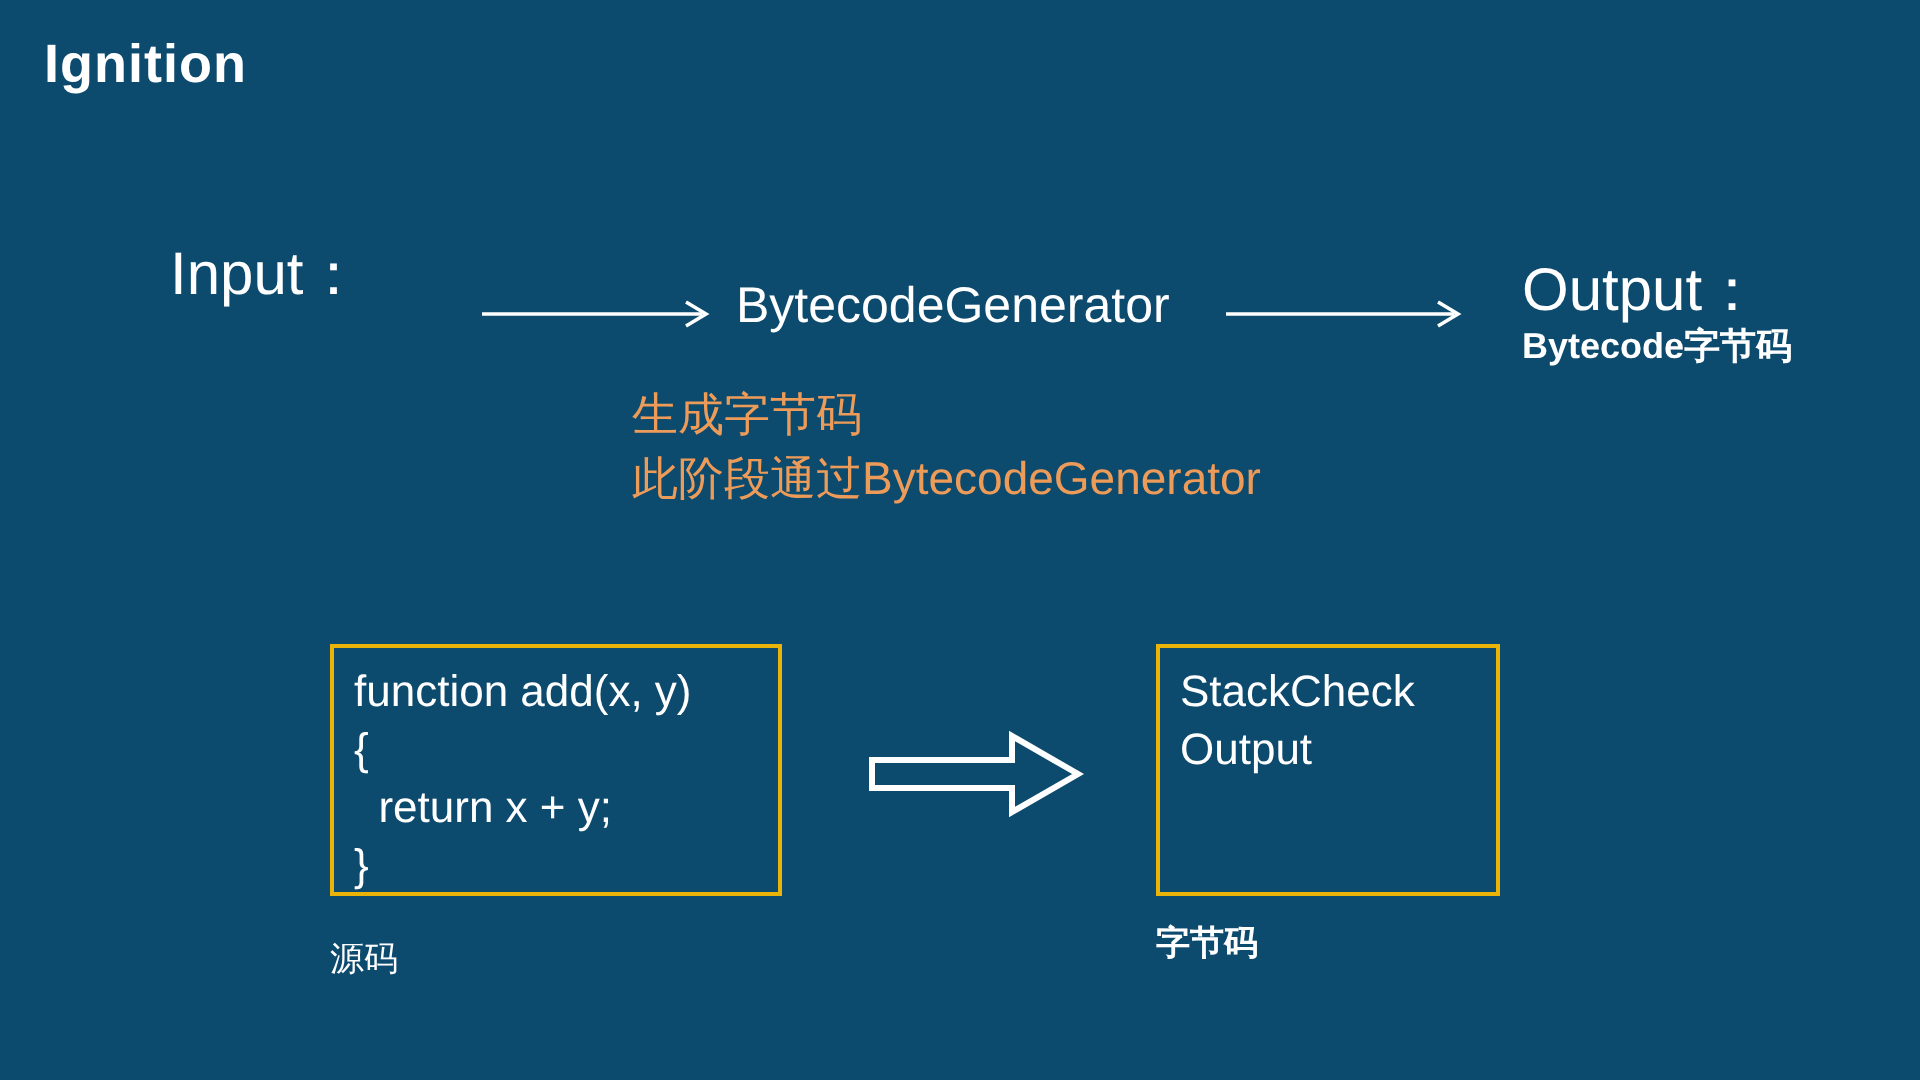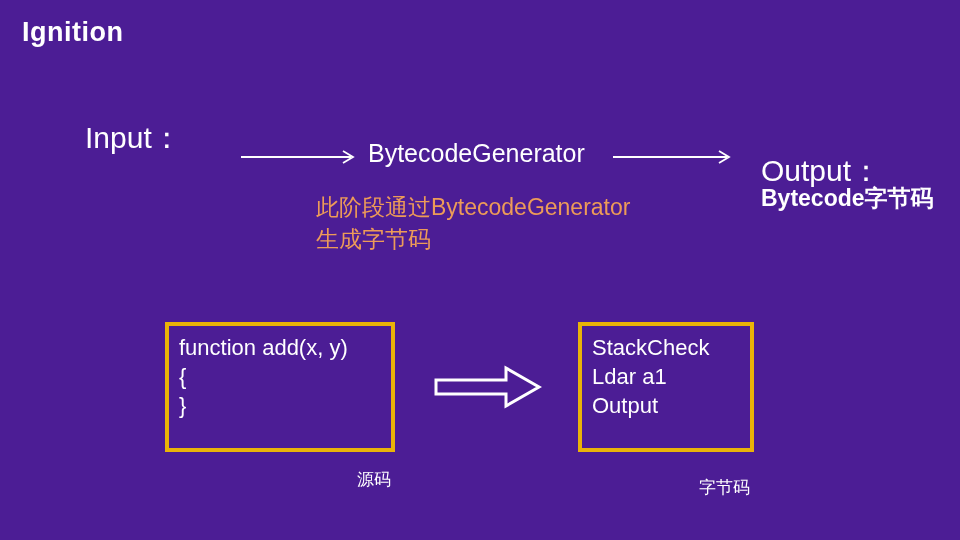--- a/index.html
+++ b/index.html
@@ -2,75 +2,75 @@
 <html><head>
 <meta charset="utf-8">
 <style>
   html, body { margin: 0; padding: 0; }
   body { font-family: "Liberation Sans", "DejaVu Sans", sans-serif; }
 
   #slide {
     position: relative;
     width: 960px;
     height: 540px;
-    background: #4c1d95;
+    background: #0c4a6e;
     overflow: hidden;
     color: #ffffff;
   }
   .abs { position: absolute; }
 
   #slide-title {
     left: 22px; top: 17px;
     font-size: 27px;
     font-weight: bold;
     letter-spacing: 0.5px;
   }
 
   
   #input-block { left: 85px; top: 123px; }
-  #output-block { left: 761px; top: 131px; margin-top: 25px; }
+  #output-block { left: 761px; top: 131px; }
   .io-label { font-size: 30px; line-height: 30px; }
   .io-sub { font-size: 19px; font-weight: bold; line-height: 24px; }
-  #output-block .io-sub { font-size: 23px; }
+  #output-block .io-sub { font-size: 18px; }
 
   #generator-label {
     left: 368px; top: 139px;
     font-size: 25px;
     text-align: center;
   }
 
   #flow-arrow-1 { left: 240px; top: 147px; }
   #flow-arrow-2 { left: 612px; top: 147px; }
 
   #note {
     left: 316px; top: 191px;
     font-size: 23px;
     line-height: 32px;
     color: #ED9B58;
   }
 
   
   .code-box {
-    border: 4px solid #eab308;
+    border: 2px solid #eab308;
     font-size: 22px;
     line-height: 29px;
     padding: 7px 10px;
   }
   #source-box   { left: 165px; top: 322px; width: 202px; height: 108px; }
   #bytecode-box { left: 578px; top: 322px; width: 148px; height: 108px; }
   .code-line { white-space: pre; }
 
   #transform-arrow { left: 433px; top: 364px; }
 
   .caption {
     font-size: 17px;
-    text-align: right;
+    text-align: left;
   }
   #source-caption   { left: 165px; top: 468px; width: 226px; }
-  #bytecode-caption { left: 578px; top: 476px; width: 172px; }
+  #bytecode-caption { left: 578px; top: 460px; width: 172px; font-weight: bold; }
 
   svg { display: block; }
 </style>
 </head>
 <body>
 
 <div id="slide">
 
   <div id="slide-title" class="abs">Ignition</div>
 
@@ -93,38 +93,38 @@
       <path d="M107,4 L117,10 L107,16" fill="none" stroke="#ffffff" stroke-width="1.8"></path>
     </svg>
   </div>
 
   <div id="output-block" class="abs">
     <div class="io-label">Output：</div>
     <div class="io-sub">Bytecode字节码</div>
   </div>
 
   <div id="note" class="abs">
+    <div>生成字节码</div>
     <div>此阶段通过BytecodeGenerator</div>
-    <div>生成字节码</div>
   </div>
 
   <div id="source-box" class="abs code-box">
     <div class="code-line">function add(x, y)</div>
     <div class="code-line">{</div>
+    <div class="code-line">  return x + y;</div>
     <div class="code-line">}</div>
   </div>
 
   <div id="transform-arrow" class="abs">
     <svg width="110" height="46" viewBox="0 0 110 46">
       <polygon points="3,16 73,16 73,4 106,23 73,42 73,30 3,30" fill="none" stroke="#ffffff" stroke-width="3" stroke-linejoin="miter"></polygon>
     </svg>
   </div>
 
   <div id="bytecode-box" class="abs code-box">
     <div class="code-line">StackCheck</div>
-    <div class="code-line">Ldar a1</div>
     <div class="code-line">Output</div>
   </div>
 
   <div id="source-caption" class="abs caption">源码</div>
   <div id="bytecode-caption" class="abs caption">字节码</div>
 
 </div>
 
 </body></html>

